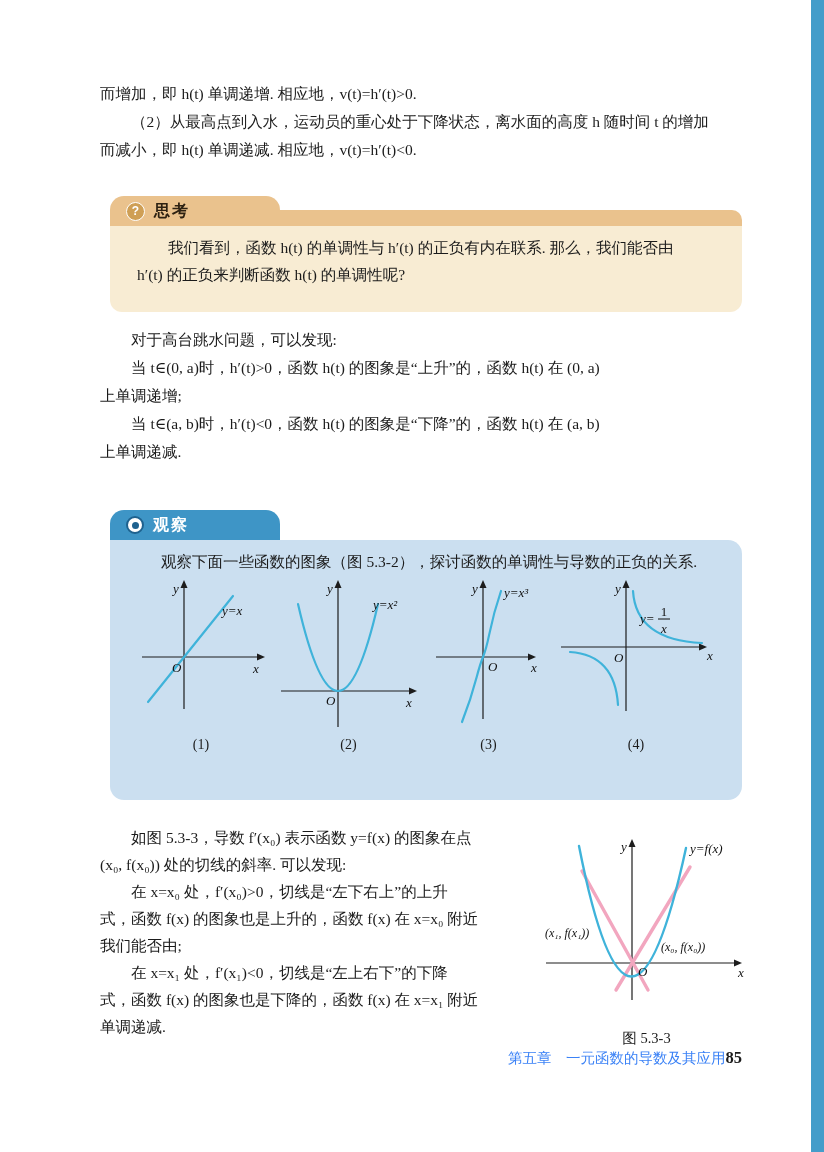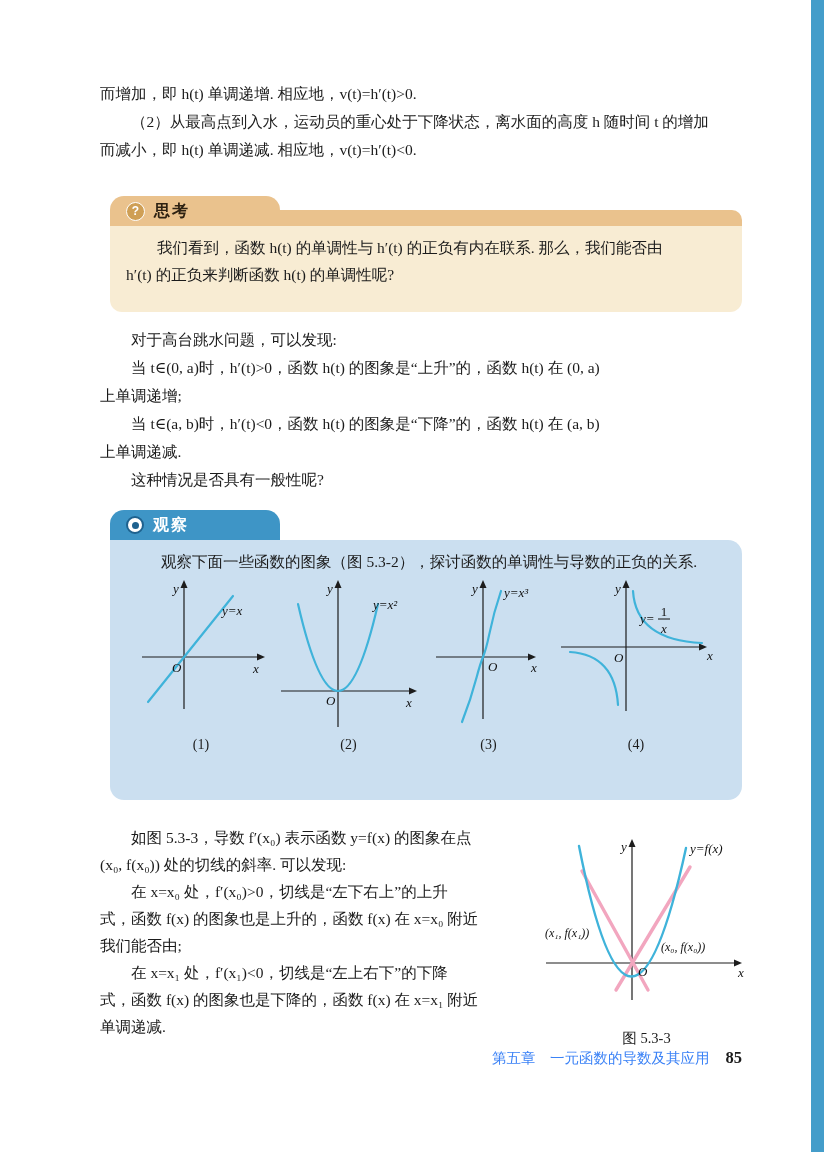--- a/index.html
+++ b/index.html
@@ -27,21 +27,21 @@
   .callout .tab .title { font-size:16px; font-weight:bold; margin-left:9px; letter-spacing:2px; }
 
   #think .tab { background:var(--think-header,#eac28d); }
   #think .ribbon {
     position:absolute; left:150px; right:0; top:14px; height:16px;
     background:var(--think-header,#eac28d); border-radius:0 10px 0 0;
   }
   #think .box-body {
     position:absolute; left:0; right:0; top:30px; height:86px;
     background:var(--think-body,#f8ecd3); border-radius:0 0 12px 12px;
-    padding:8px 16px 0;
+    padding:8px 27px 0;
   }
   #think .title { color:#2e2212; }
   .q-icon {
     width:19px; height:19px; border-radius:50%;
     border:1.5px solid #ffffff; background:#cf9f55; color:#ffffff;
     display:flex; align-items:center; justify-content:center;
     font-size:12px; font-weight:bold;
   }
 
   #observe .tab { background:var(--observe-header,#3e95c6); }
@@ -79,21 +79,21 @@
   #body1  { position:absolute; left:100px; top:326px; width:660px; }
   #observe{ top:510px; left:110px; height:290px; }
   #body2  { position:absolute; left:100px; top:824px; width:452px; }
   #body2 .tline { line-height:27px; }
   #fig533 { position:absolute; left:544px; top:838px; width:205px; }
   #footer {
     position:absolute; top:1048px; right:82px;
     display:flex; align-items:baseline; font-size:14.5px;
   }
   #footer .chapter { color:#3b82f6; }
-  #footer .pagenum { font-weight:bold; font-size:16.5px; margin-left:16px; }
+  #footer .pagenum { font-weight:bold; font-size:16.5px; }
   #think .tline, #observe .tline { line-height:27px; }
 </style>
 </head>
 <body>
 
 <div class="edge-strip"></div>
 
 <div id="intro">
   <div class="tline">而增加，即 h(t) 单调递增. 相应地，v(t)=h′(t)&gt;0.</div>
   <div class="tline indent">（2）从最高点到入水，运动员的重心处于下降状态，离水面的高度 h 随时间 t 的增加</div>
@@ -111,21 +111,20 @@
     <div class="tline">h′(t) 的正负来判断函数 h(t) 的单调性呢?</div>
   </div>
 </div>
 
 <div id="body1">
   <div class="tline indent">对于高台跳水问题，可以发现:</div>
   <div class="tline indent">当 t∈(0, a)时，h′(t)&gt;0，函数 h(t) 的图象是“上升”的，函数 h(t) 在 (0, a)</div>
   <div class="tline">上单调递增;</div>
   <div class="tline indent">当 t∈(a, b)时，h′(t)&lt;0，函数 h(t) 的图象是“下降”的，函数 h(t) 在 (a, b)</div>
   <div class="tline">上单调递减.</div>
-  <div class="tline indent">这种情况是否具有一般性呢?</div>
 </div>
 
 <div id="observe" class="callout">
   <div class="tab">
     <span class="target-icon">
         <span class="dot"></span>
       </span>
     <span class="title">观察</span>
   </div>
   <div class="box-body">

